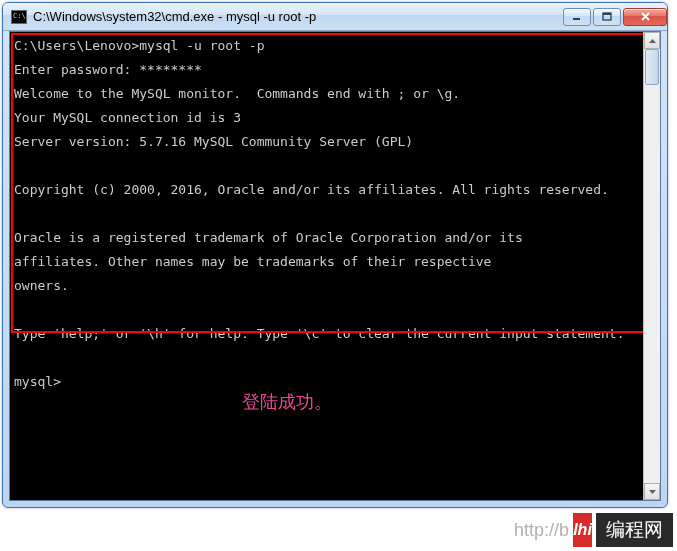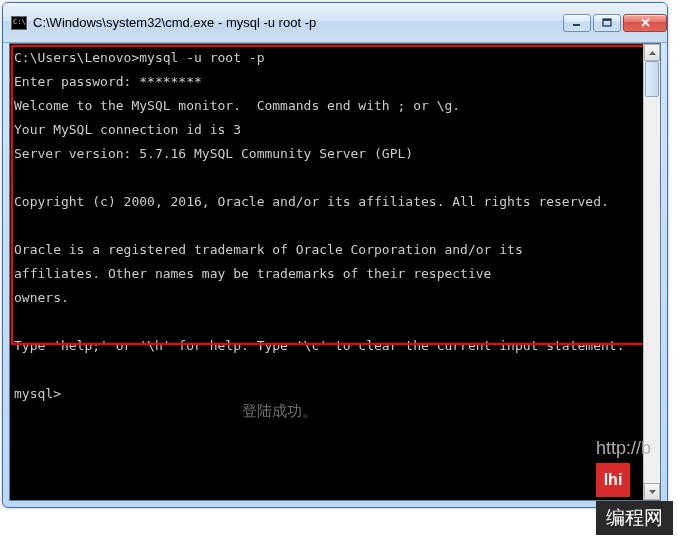--- a/index.html
+++ b/index.html
@@ -23,21 +23,21 @@
       height: 506px;
       border: 1px solid #3a74b8;
       border-radius: 6px;
       background: linear-gradient(180deg, #d2e4f8 0%, #bcd6f2 100%);
       box-shadow: 0 0 3px rgba(0,0,0,0.3);
       display: flex;
       flex-direction: column;
       overflow: hidden;
     }
     .titlebar {
-      height: 40px;
+      height: 28px;
       background: linear-gradient(180deg, #ecf3fb 0%, #d4e5f7 45%, #c1d8f1 46%, #cddff3 100%);
       display: flex;
       align-items: center;
       padding: 0 0 0 8px;
       border-bottom: 1px solid #8aa8c8;
     }
     .titlebar-icon {
       width: 16px;
       height: 14px;
       background: #000;
@@ -148,47 +148,48 @@
       left: 1px;
       right: 1px;
       height: 300px;
       border: 2px solid #ff0000;
       pointer-events: none;
     }
     .annotation {
       position: absolute;
       top: 358px;
       left: 232px;
-      color: #737373;
-      font-size: 15px;
+      color: #ec4899;
+      font-size: 18px;
       font-family: "Microsoft YaHei", sans-serif;
     }
     .watermark {
       position: absolute;
       right: 4px;
-      bottom: 16px;
-      display: flex;
+      bottom: 4px;
+      display: flex;
+      align-items: center;
       gap: 4px;
-      flex-direction: column;
     }
     .wm-url {
       color: #b0b0b0;
       font-size: 18px;
       font-family: Arial, sans-serif;
     }
     .wm-badge {
       background: #d72a2a;
-      width: 34px;
+      width: 19px;
       height: 34px;
       display: flex;
       align-items: center;
       justify-content: center;
       color: #fff;
       font-weight: bold;
       font-size: 16px;
+      font-style: italic;
       font-family: Arial, sans-serif;
     }
     .wm-text {
       background: #2a2a2a;
       color: #fff;
       height: 34px;
       display: flex;
       align-items: center;
       padding: 8px 10px;
       font-size: 19px;

